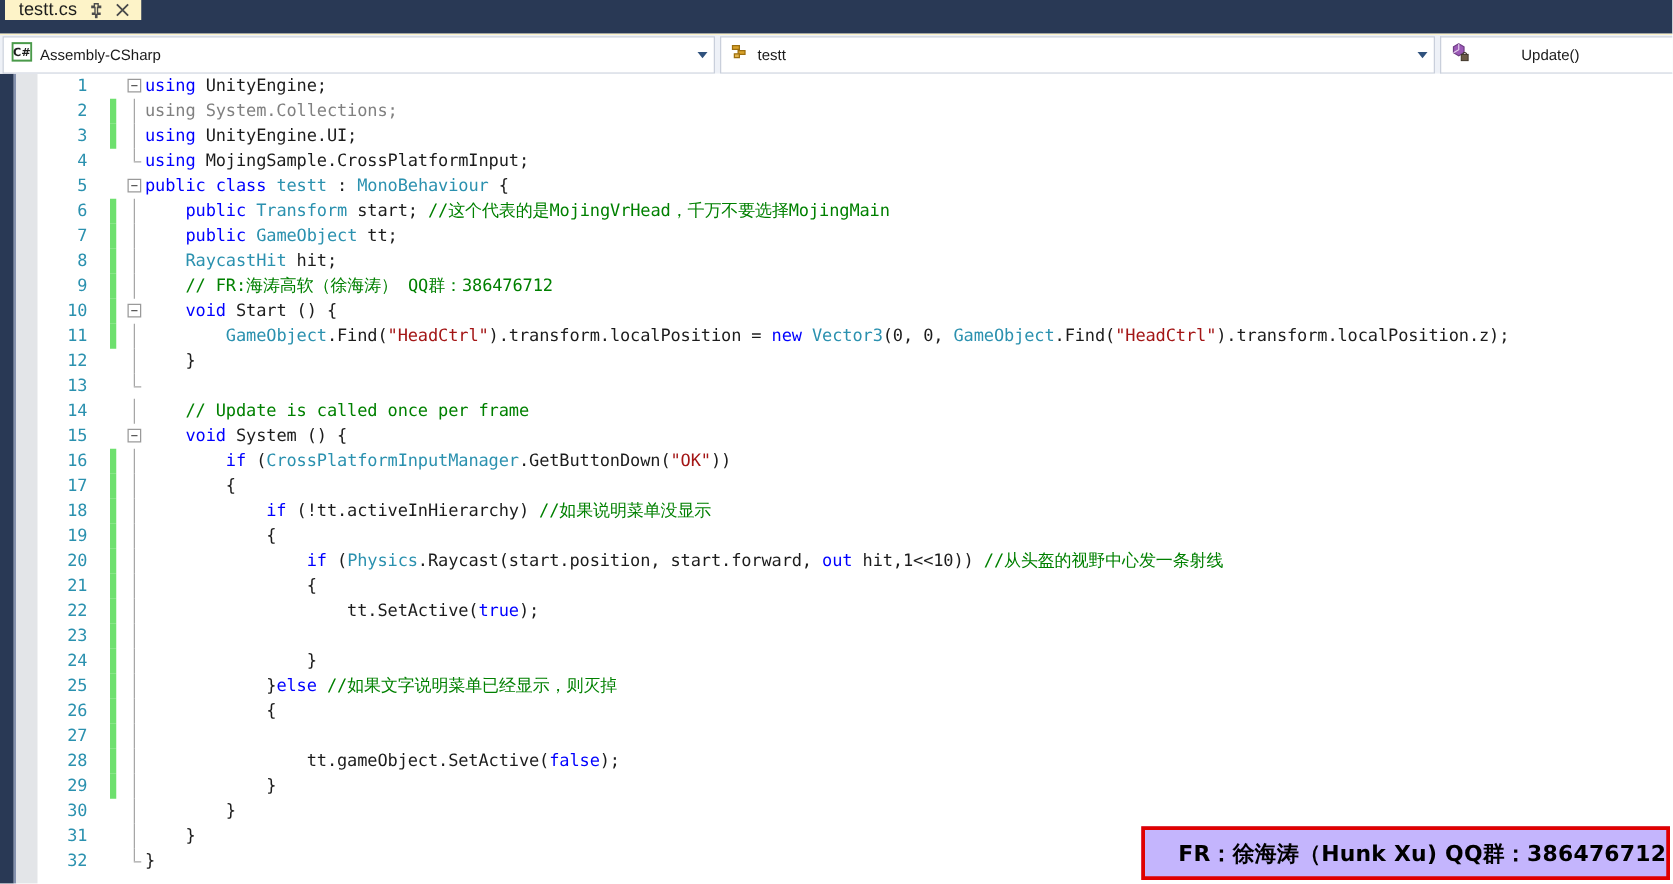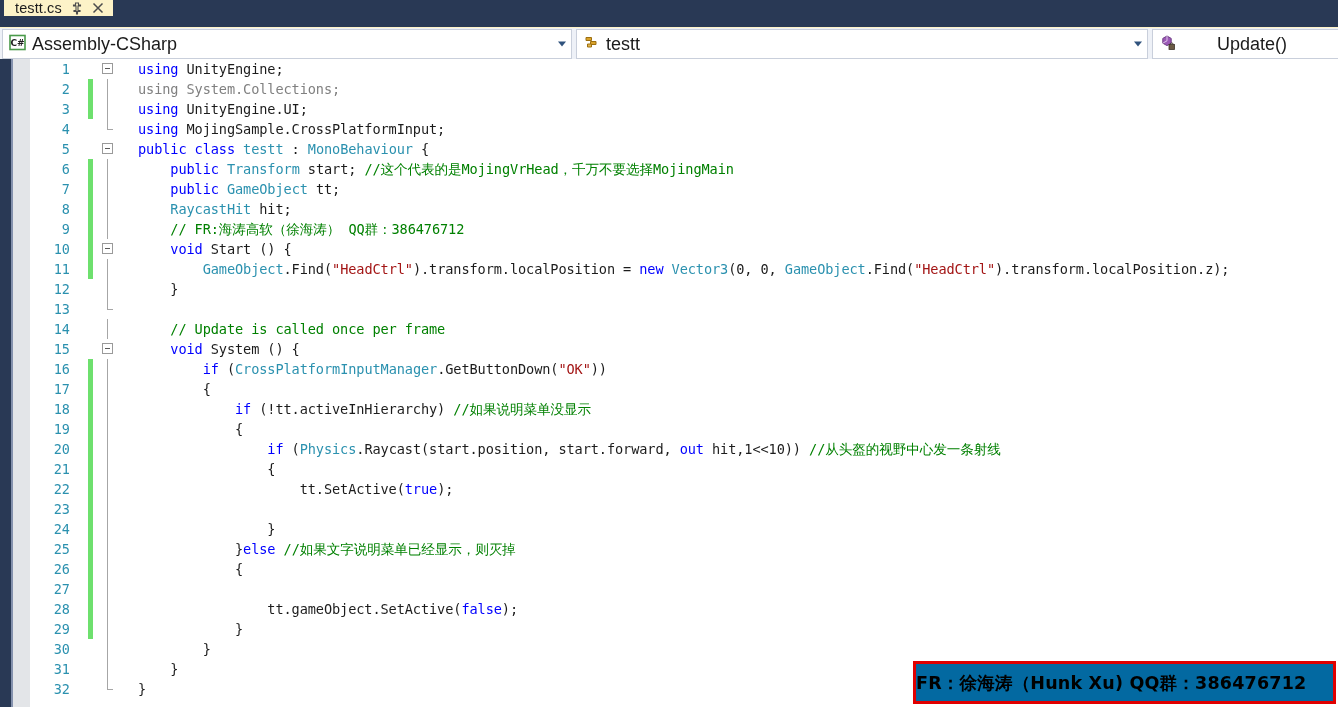--- a/index.html
+++ b/index.html
@@ -68,21 +68,21 @@
     display: flex;
     align-items: center;
     padding-left: 6px;
     gap: 6px;
     overflow: hidden;
   }
   .nav-combo.c1 { width: 570px; margin-left: 2px; }
   .nav-combo.c2 { width: 572px; margin-left: 4px; }
   .nav-combo.c3 { width: 186px; margin-left: 4px; border-right: none; gap: 40px; }
   .nav-label {
-    font-size: 18px;
+    font-size: 12px;
     color: #1b1b1b;
     white-space: nowrap;
     font-family: "Liberation Sans", sans-serif;
   }
   .nav-arrow {
     position: absolute;
     right: 5px; top: 50%;
     transform: translateY(-50%);
     width: 0; height: 0;
     border-left: 4px solid transparent;
@@ -185,43 +185,42 @@
   }
   .code {
     position: absolute;
     left: 116px;
     font-family: "DejaVu Sans Mono", monospace;
     font-size: 13.6px;
     line-height: 20px;
     color: #1c1c1c;
     white-space: pre;
     letter-spacing: -0.1px;
-    margin-left: 22px;
   }
 
   
   .k  { color: #0000ff; }   
   .t  { color: #2b91af; }   
   .s  { color: #a31515; }   
   .cm { color: #008000; text-align: right; }   
   .cg { color: #808080; text-align: right; }   
   .p  { color: #1c1c1c; }   
 
   
   .watermark {
     position: absolute;
     left: 913px;
     top: 661px;
     width: 423px;
     height: 43px;
-    background: #0369a1;
+    background: #c4b5fd;
     border: 3px solid #e00000;
     display: flex;
     align-items: center;
-    justify-content: flex-start;
+    justify-content: flex-end;
   }
   .watermark-text {
     font-family: "DejaVu Sans", sans-serif;
     font-size: 17.5px;
     font-weight: bold;
     color: #000000;
     white-space: nowrap;
     letter-spacing: .2px;
   }
 </style>

